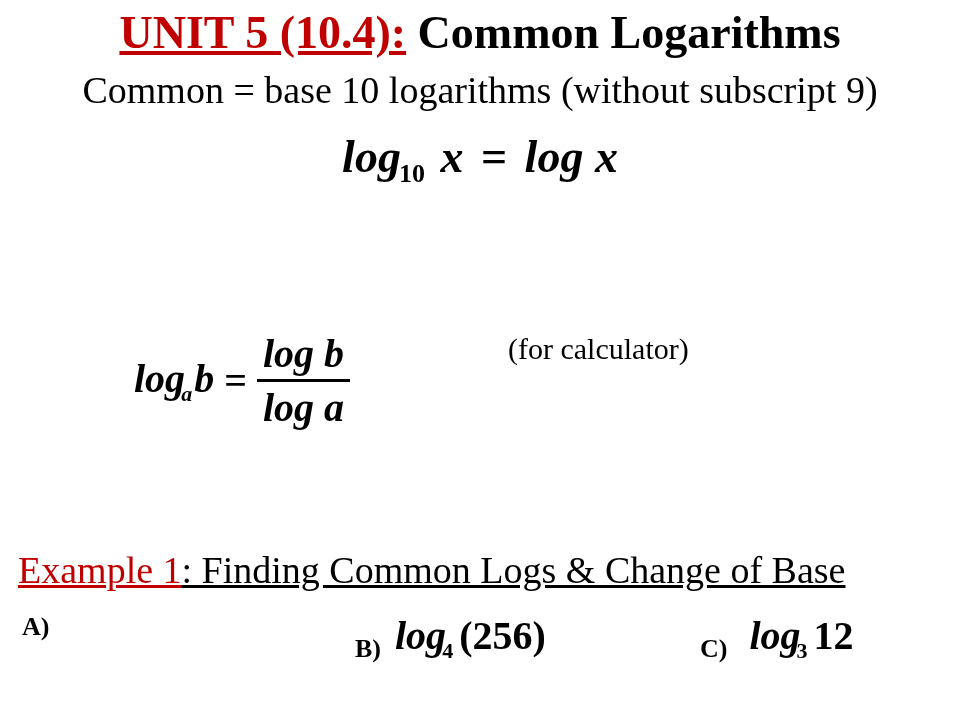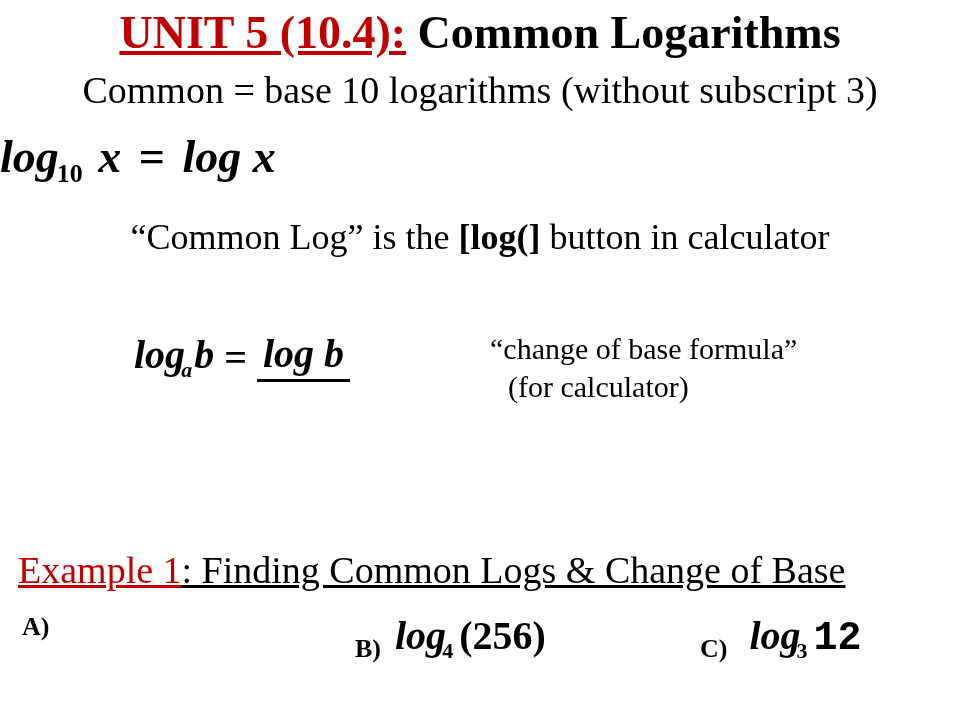--- a/index.html
+++ b/index.html
@@ -43,20 +43,21 @@
     right: 0;
     text-align: center;
     font-size: 38px;
   }
   
   .eq-identity {
     position: absolute;
     top: 130px;
     left: 0;
     right: 0;
+    text-align: center;
     font-family: "Times New Roman", serif;
     font-size: 46px;
     font-weight: bold;
     font-style: italic;
   }
   .eq-identity .sub {
     font-size: 26px;
     vertical-align: sub;
     font-style: normal;
     margin-left: -2px;
@@ -165,67 +166,66 @@
 </style>
 </head>
 <body>
 
 <div class="slide">
 
   <div class="title">
     <span class="unit">UNIT 5 (10.4):</span><span class="topic"> Common Logarithms</span>
   </div>
 
-  <div class="subtitle">Common = base 10 logarithms (without subscript 3)</div>
+  <div class="subtitle">Common = base 10 logarithms (without subscript 9)</div>
 
   <div class="eq-identity">
     <span>log</span><span class="sub">10</span>
     <span>x</span>
     <span style="font-style:normal;padding:0 6px;">=</span>
     <span>log</span>
     <span>x</span>
   </div>
 
-  <div class="calc-line">
-    <span>“Common Log” is the </span><strong>[log(]</strong><span> button in calculator</span>
-  </div>
 
   <div class="cob-area">
     <span class="lhs">
       <span>log</span><span class="sub">a</span><span>b</span>
     </span>
     <span class="eq">=</span>
     <span class="frac">
       <span class="num">
         <span>log</span> <span>b</span>
       </span>
       <span class="bar"></span>
+      <span class="den">
+        <span>log</span> <span>a</span>
+      </span>
     </span>
   </div>
 
   <div class="cob-note">
-    <div>“change of base formula”</div>
     <div style="padding-left:18px;">(for calculator)</div>
   </div>
 
   <div class="ex1">
     <span class="ex-label">Example 1</span><span>: Finding Common Logs &amp; Change of Base</span>
   </div>
 
   <div class="parts">
     <div class="part pA">
       <span class="part-label">A)</span>
     </div>
     <div class="part pB">
       <span class="part-label">B)</span>
       <span class="part-math">
         <span>log</span><span class="sub">4</span><span class="paren">(</span><span style="font-style:normal;">256</span><span class="paren">)</span>
       </span>
     </div>
     <div class="part pC">
       <span class="part-label">C)</span>
       <span class="part-math">
-        <span>log</span><span class="sub">3</span><span style="font-style:normal;font-family:Liberation Mono, monospace;">12</span>
+        <span>log</span><span class="sub">3</span><span style="font-style:normal;">12</span>
       </span>
     </div>
   </div>
 
 </div>
 
 </body></html>

